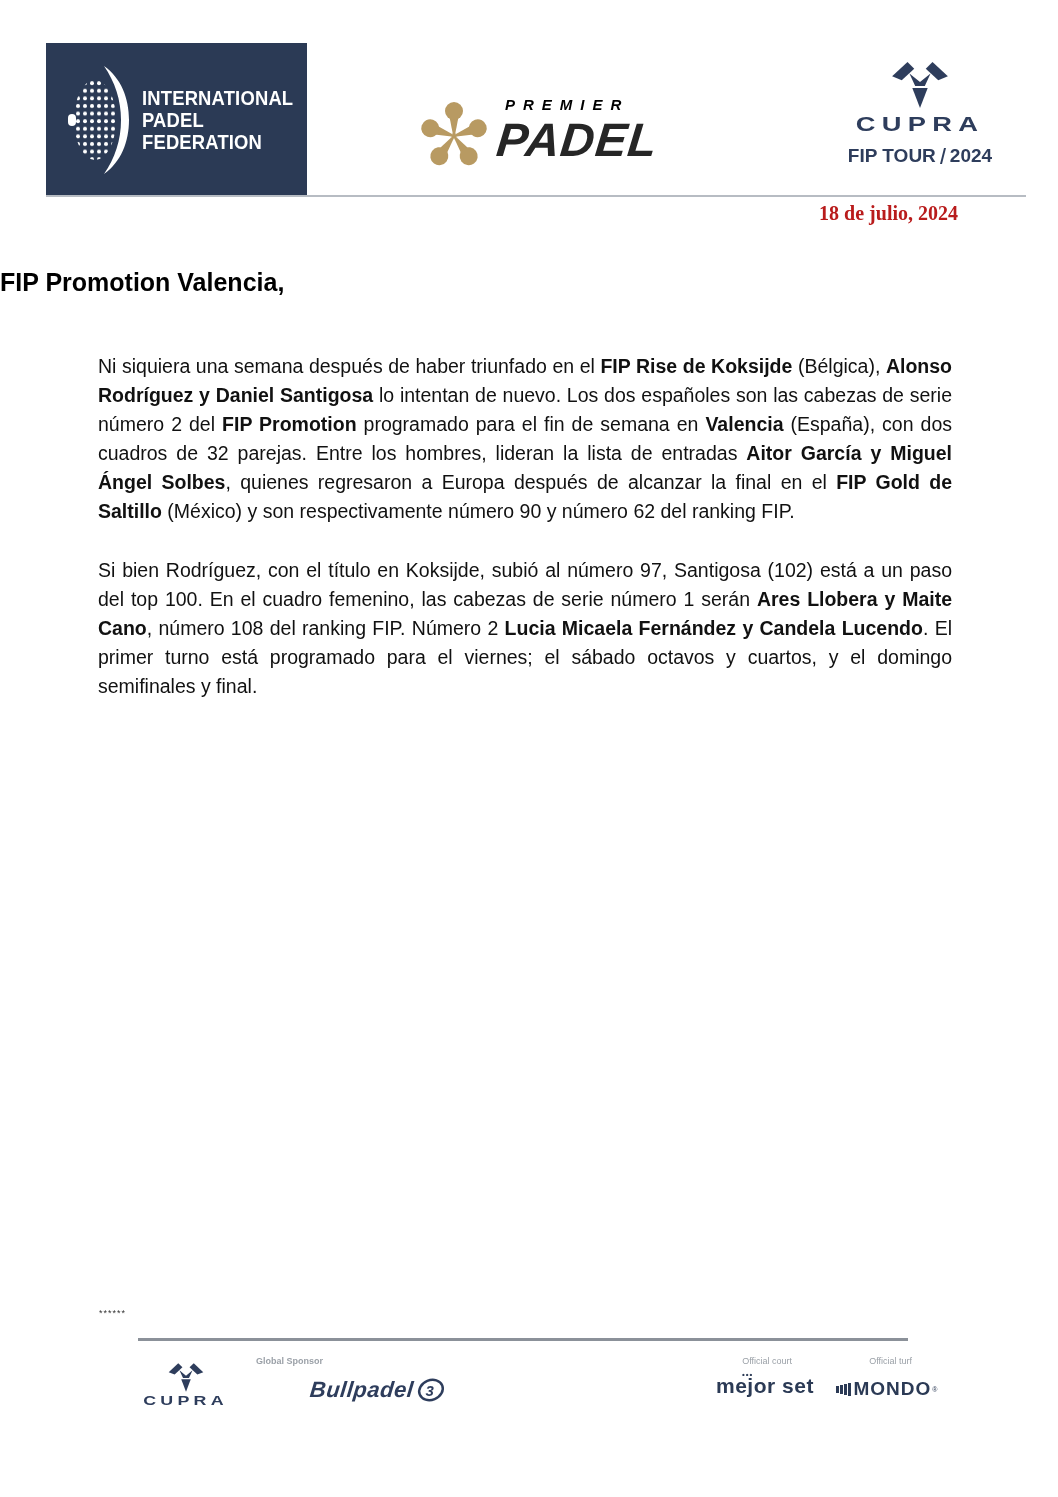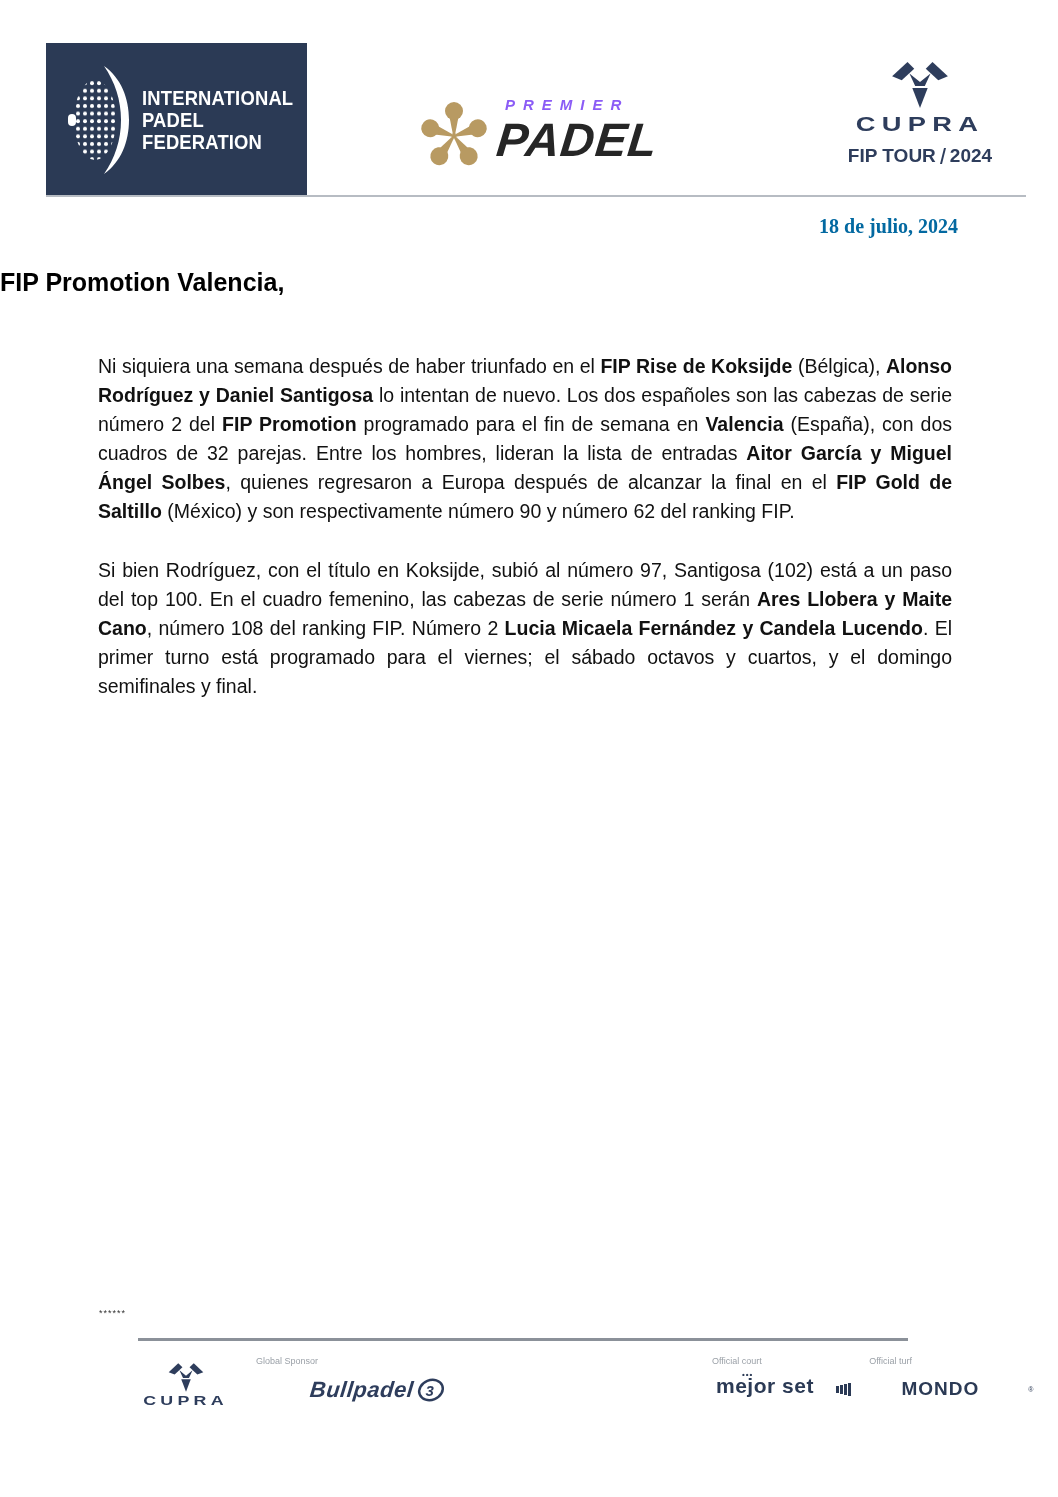--- a/index.html
+++ b/index.html
@@ -25,21 +25,21 @@
   }
   .header-rule{
     position:absolute;left:46px;top:195px;width:980px;height:2px;
     background:#b7bcc3;
   }
   .premier{position:absolute;left:413px;top:88px;width:300px;height:90px;}
   .premier-flower{position:absolute;left:0;top:4px;}
   .premier-top{
     position:absolute;left:92px;top:8px;
     font-style:italic;font-weight:bold;font-size:15px;letter-spacing:8px;
-    color:#8b5cf6;white-space:nowrap;
+    color:#000000;white-space:nowrap;
   }
   .premier-bottom{
     position:absolute;left:84px;top:24px;
     font-style:italic;font-weight:900;font-size:47px;letter-spacing:1px;
     color:#262626;transform:skewX(-6deg);white-space:nowrap;
   }
   .cupra-header{position:absolute;left:830px;top:60px;width:180px;text-align:center;}
   .cupra-bull{display:block;margin:0 auto;}
   .cupra-word{
     font-weight:bold;font-size:26px;letter-spacing:6px;color:#2e3d5c;
@@ -48,22 +48,22 @@
   .cupra-sub{
     margin-top:2px;font-weight:bold;font-size:19px;color:#2e3d5c;
     white-space:nowrap;
   }
   .cupra-sub .slash{
     display:inline-block;width:2px;height:16px;background:#2e3d5c;
     transform:skewX(-14deg);margin:0 6px -2px 6px;
   }
   
   .date-line{
-    position:absolute;right:100px;top:215px;
-    font-family:"Liberation Serif",serif;font-weight:bold;font-size:20px;color:#0369a1;
+    position:absolute;right:100px;top:202px;
+    font-family:"Liberation Serif",serif;font-weight:bold;font-size:20px;color:#b91c1c;
   }
   .doc-title{
     position:absolute;left:0;top:264px;width:1058px;
     font-weight:bold;font-size:25px;line-height:36px;color:#000;
   }
   .body-text{
     position:absolute;left:98px;top:352px;width:862px;
     font-size:19.5px;line-height:29.1px;text-align:justify;color:#111;
   }
   .body-text p{margin:0 8px 29px 0;}
@@ -72,42 +72,42 @@
   .asterisks{
     position:absolute;left:99px;top:1308px;
     font-size:9px;letter-spacing:1px;color:#333;
   }
   .footer-rule{
     position:absolute;left:138px;top:1338px;width:770px;height:3px;background:#8b9199;
   }
   .sponsor-label{
     position:absolute;top:1356px;font-size:9px;color:#9ba1a8;white-space:nowrap;
   }
-  .lbl-global{left:256px;}
-  .lbl-court{left:712px;width:80px;text-align:left;}
+  .lbl-global{left:256px;font-weight:bold;}
+  .lbl-court{left:712px;width:80px;text-align:right;}
   .lbl-turf{left:832px;width:80px;text-align:right;}
   .cupra-footer{position:absolute;left:138px;top:1362px;width:95px;text-align:center;}
   .cupra-footer .cupra-word{font-size:17px;letter-spacing:4px;margin-top:0;}
   .bullpadel{
     position:absolute;left:310px;top:1376px;display:flex;align-items:center;
     color:#2e3d5c;
   }
   .bullpadel-word{
     font-style:italic;font-weight:900;font-size:22px;letter-spacing:.5px;
     transform:skewX(-6deg);white-space:nowrap;
   }
   .mejorset{
     position:absolute;left:716px;top:1374px;width:72px;
     color:#2b3a55;font-weight:800;font-size:21px;letter-spacing:.5px;white-space:nowrap;
   }
   .mejorset .crown{
     position:absolute;left:26px;top:-4px;font-size:8px;letter-spacing:1px;color:#2b3a55;
   }
   .mondo{
-    position:absolute;left:836px;top:1378px;display:flex;align-items:center;color:#2b3a55;gap:48px;
+    position:absolute;left:836px;top:1378px;display:flex;align-items:center;color:#2b3a55;
   }
   .mondo-bars{display:flex;align-items:center;gap:1.5px;margin-right:3px;}
   .mondo-bars i{display:block;width:2.5px;background:#2b3a55;}
   .mondo-bars i:nth-child(1){height:7px;}
   .mondo-bars i:nth-child(2){height:9px;}
   .mondo-bars i:nth-child(3){height:11px;}
   .mondo-bars i:nth-child(4){height:13px;}
   .mondo-word{font-weight:900;font-size:19px;letter-spacing:1px;white-space:nowrap;}
   .mondo-reg{font-size:7px;vertical-align:top;margin-left:1px;}
 </style>

